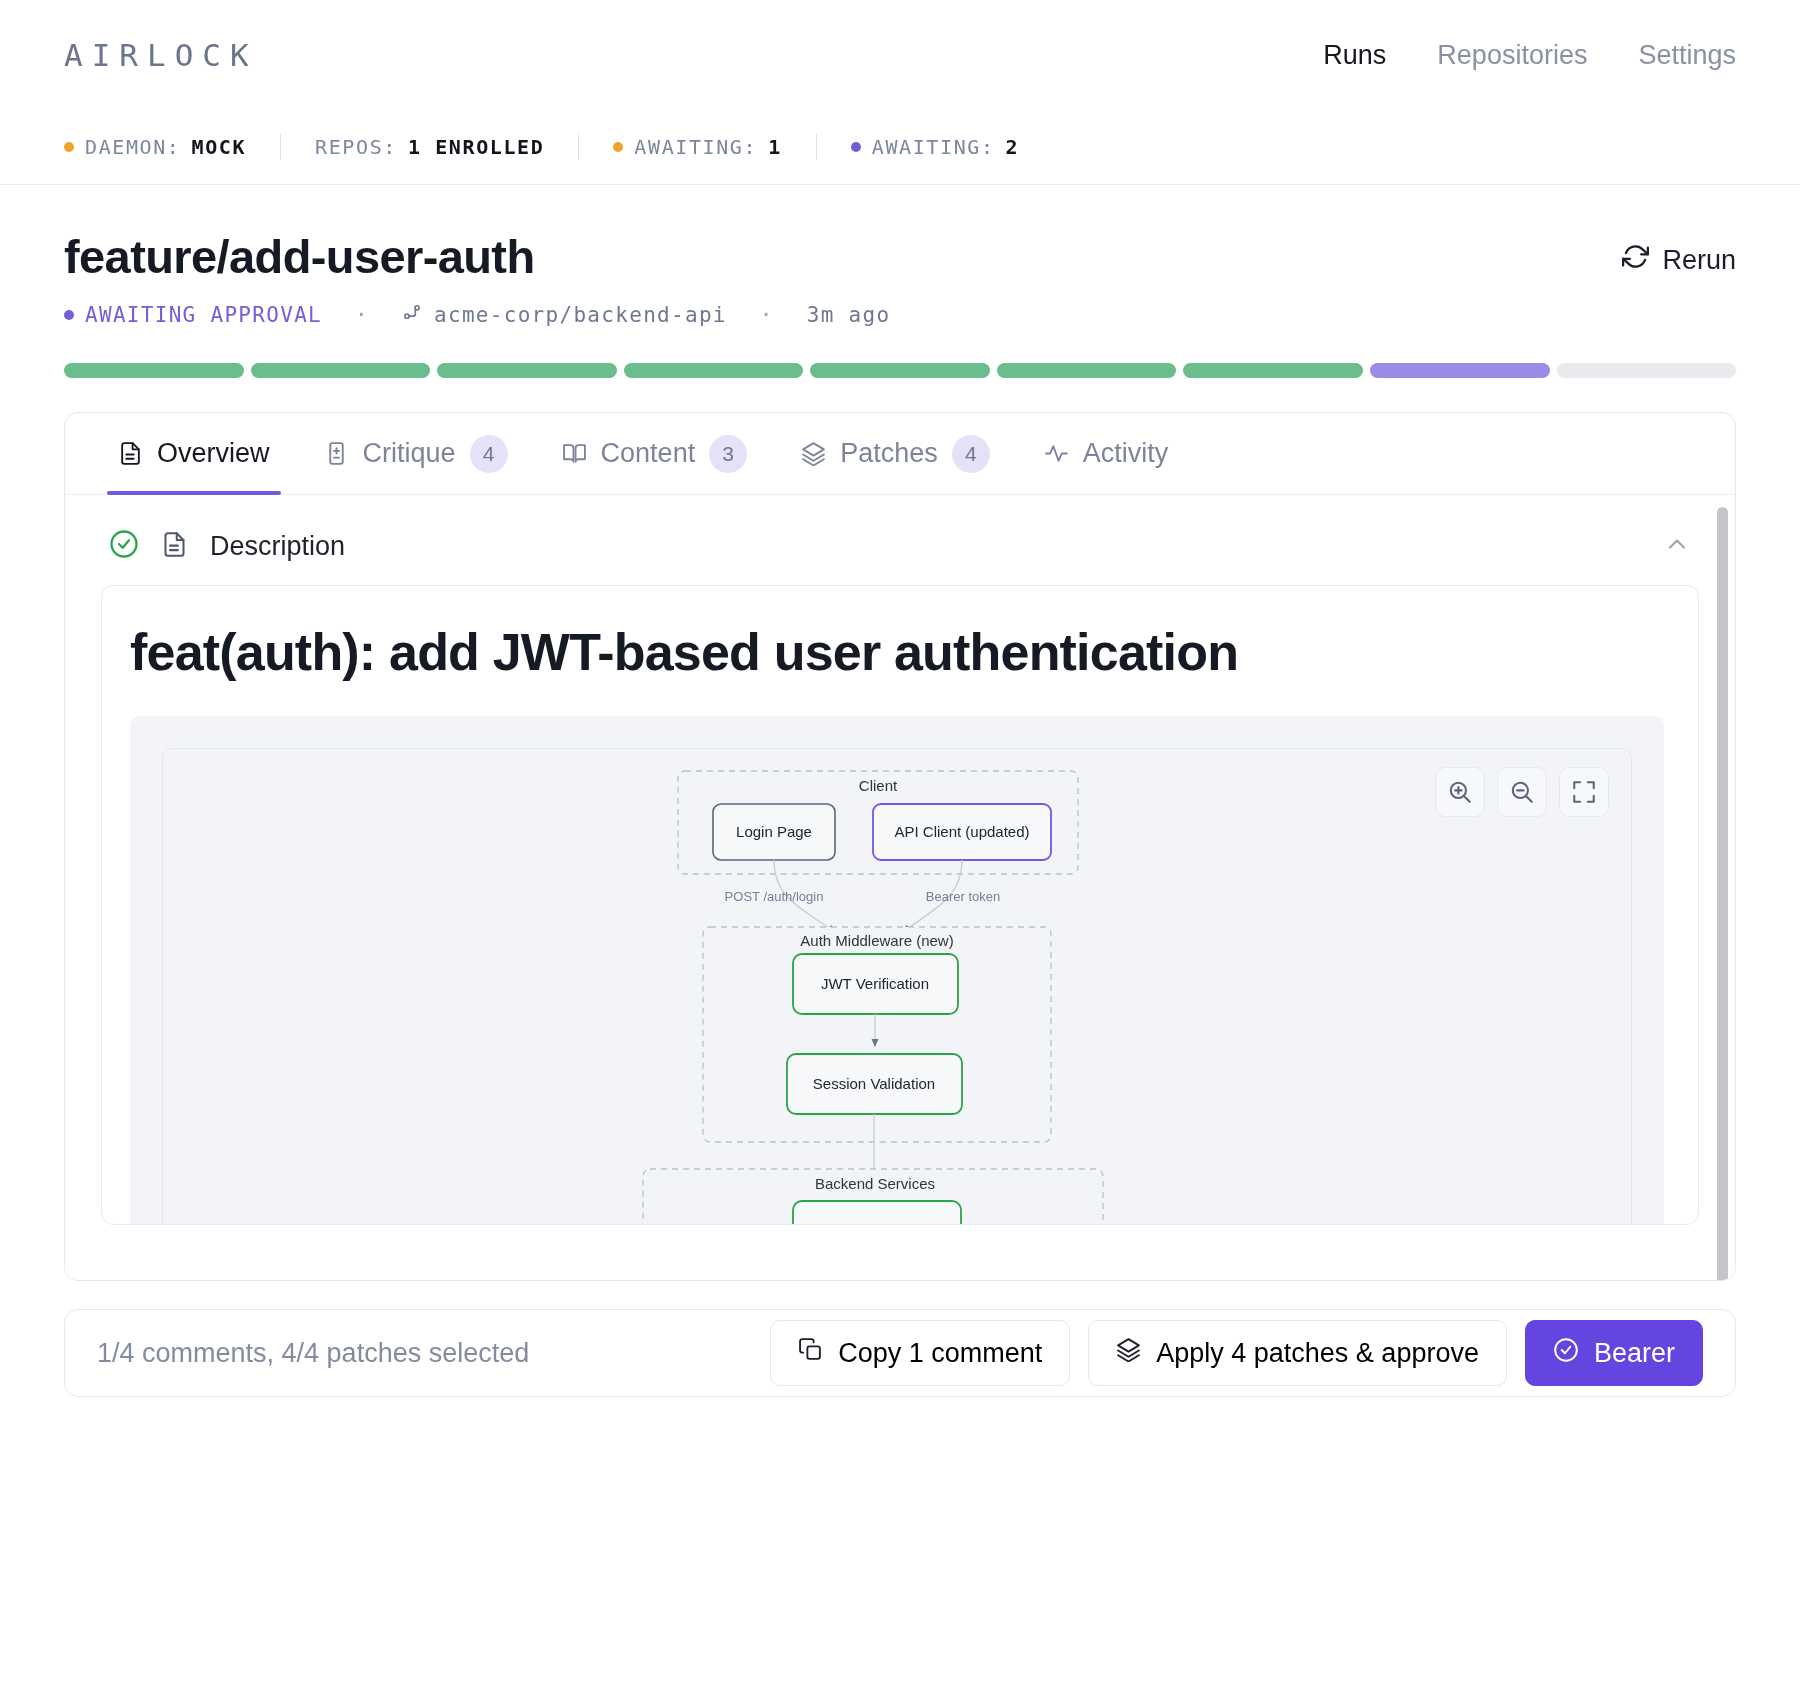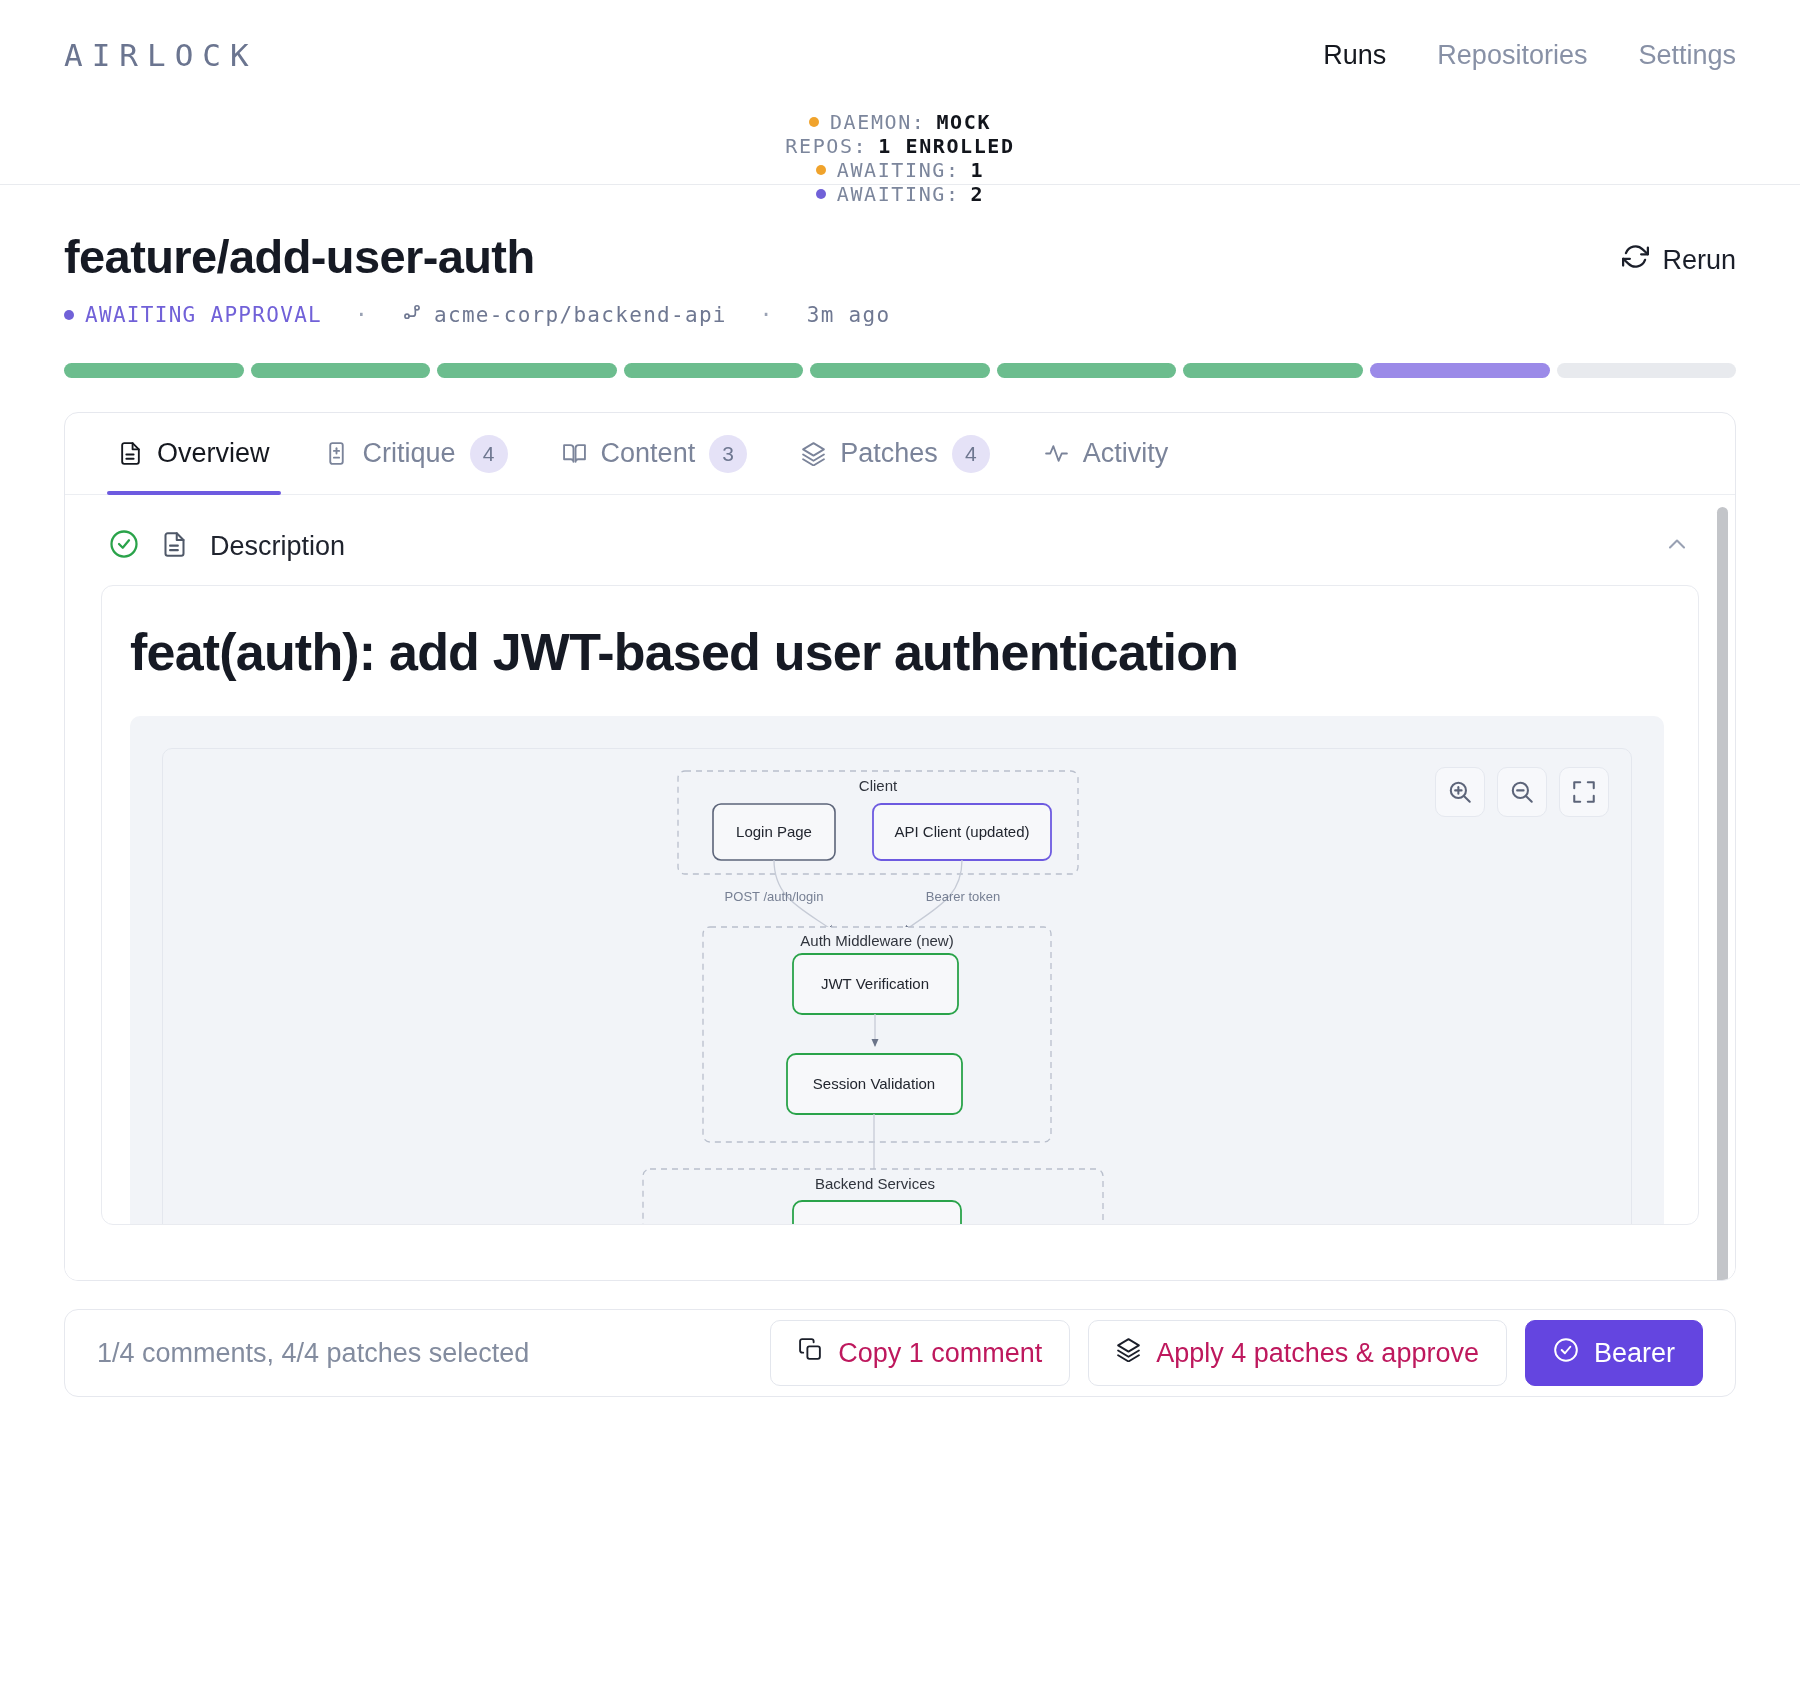--- a/index.html
+++ b/index.html
@@ -38,21 +38,20 @@
   
   .statusbar {
     height: 75px;
     display: flex;
     align-items: center;
     padding: 0 64px;
     border-bottom: 1px solid #e9ebef;
     font-family: "DejaVu Sans Mono", monospace;
     font-size: 20px;
     letter-spacing: 1.6px;
-    flex-direction: column;
   }
   .stat { display: flex; align-items: center; gap: 11px; white-space: nowrap; }
   .stat .dot { width: 10px; height: 10px; border-radius: 50%; flex: none; }
   .stat .k { color: #7c869c; }
   .stat .v { color: #12151c; font-weight: 700; }
   .stat-sep { width: 1px; height: 26px; background: #dfe2e8; margin: 0 34px; }
 
   
   .runhead { padding: 44px 64px 0 64px; }
   .runhead-row { display: flex; align-items: flex-start; justify-content: space-between; }
@@ -194,21 +193,21 @@
     background: #fff;
   }
   .sel-text { font-size: 27px; color: #838c9f; }
   .act-right { margin-left: auto; display: flex; align-items: center; gap: 18px; }
   .btn {
     display: flex; align-items: center; gap: 15px;
     height: 66px; padding: 0 27px;
     border-radius: 10px;
     border: 1px solid #e3e6ed;
     background: #fff;
-    font-size: 27px; color: #be185d;
+    font-size: 27px; color: #000000;
     cursor: pointer;
     font-family: "Liberation Sans", sans-serif;
     white-space: nowrap;
   }
   .btn.primary {
     background: #6445e0; border-color: #6445e0; color: #fff;
   }
 </style>
 </head>
 <body>

